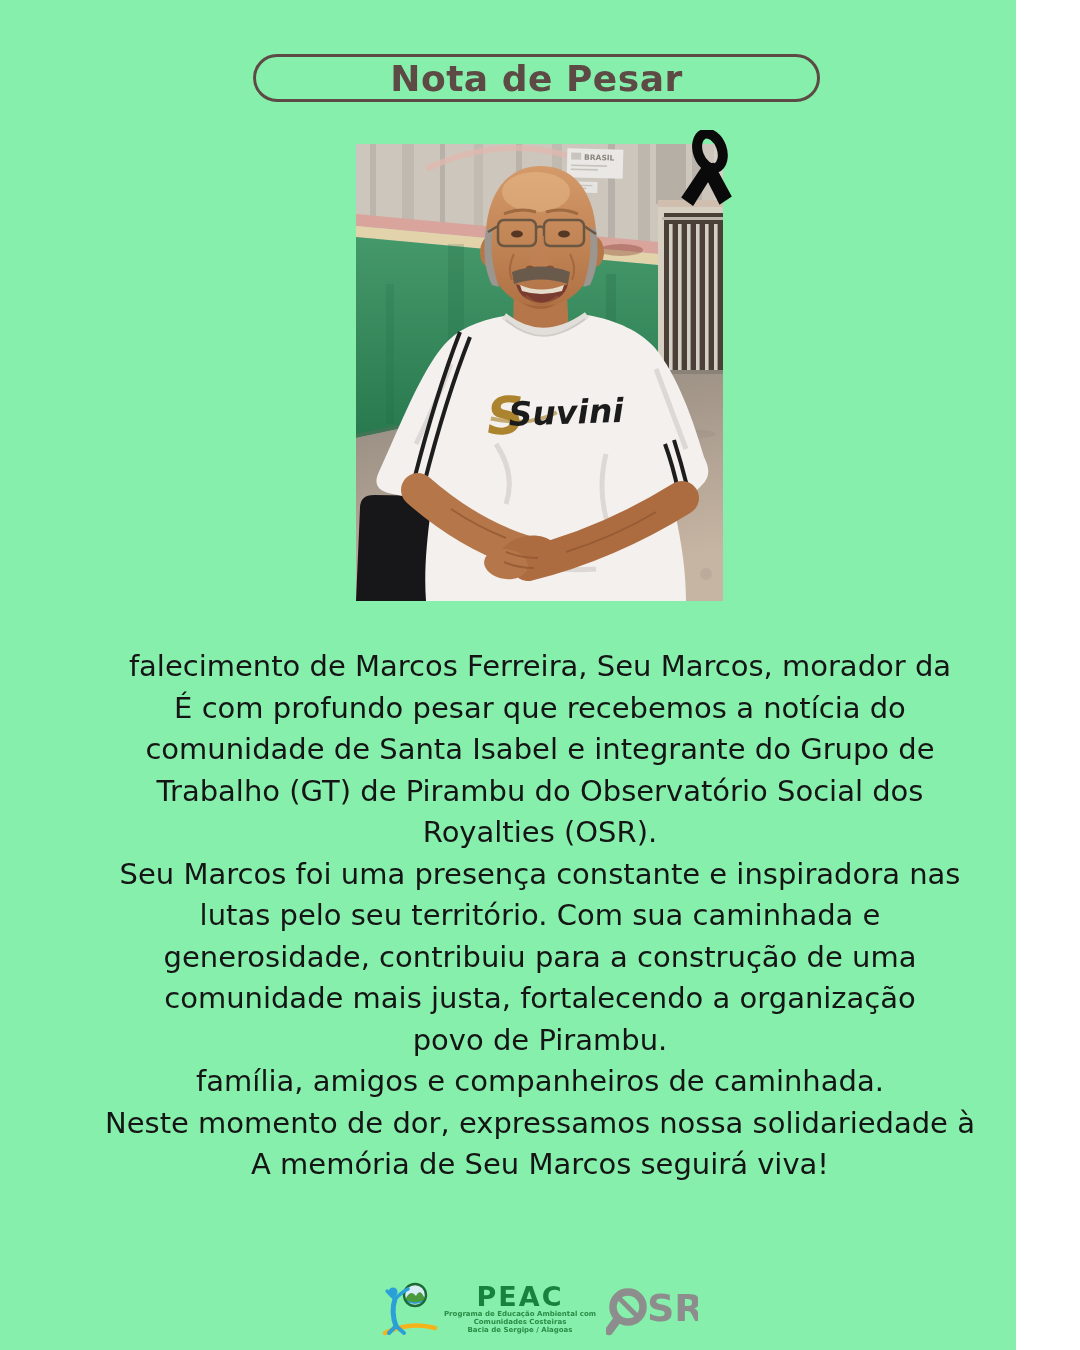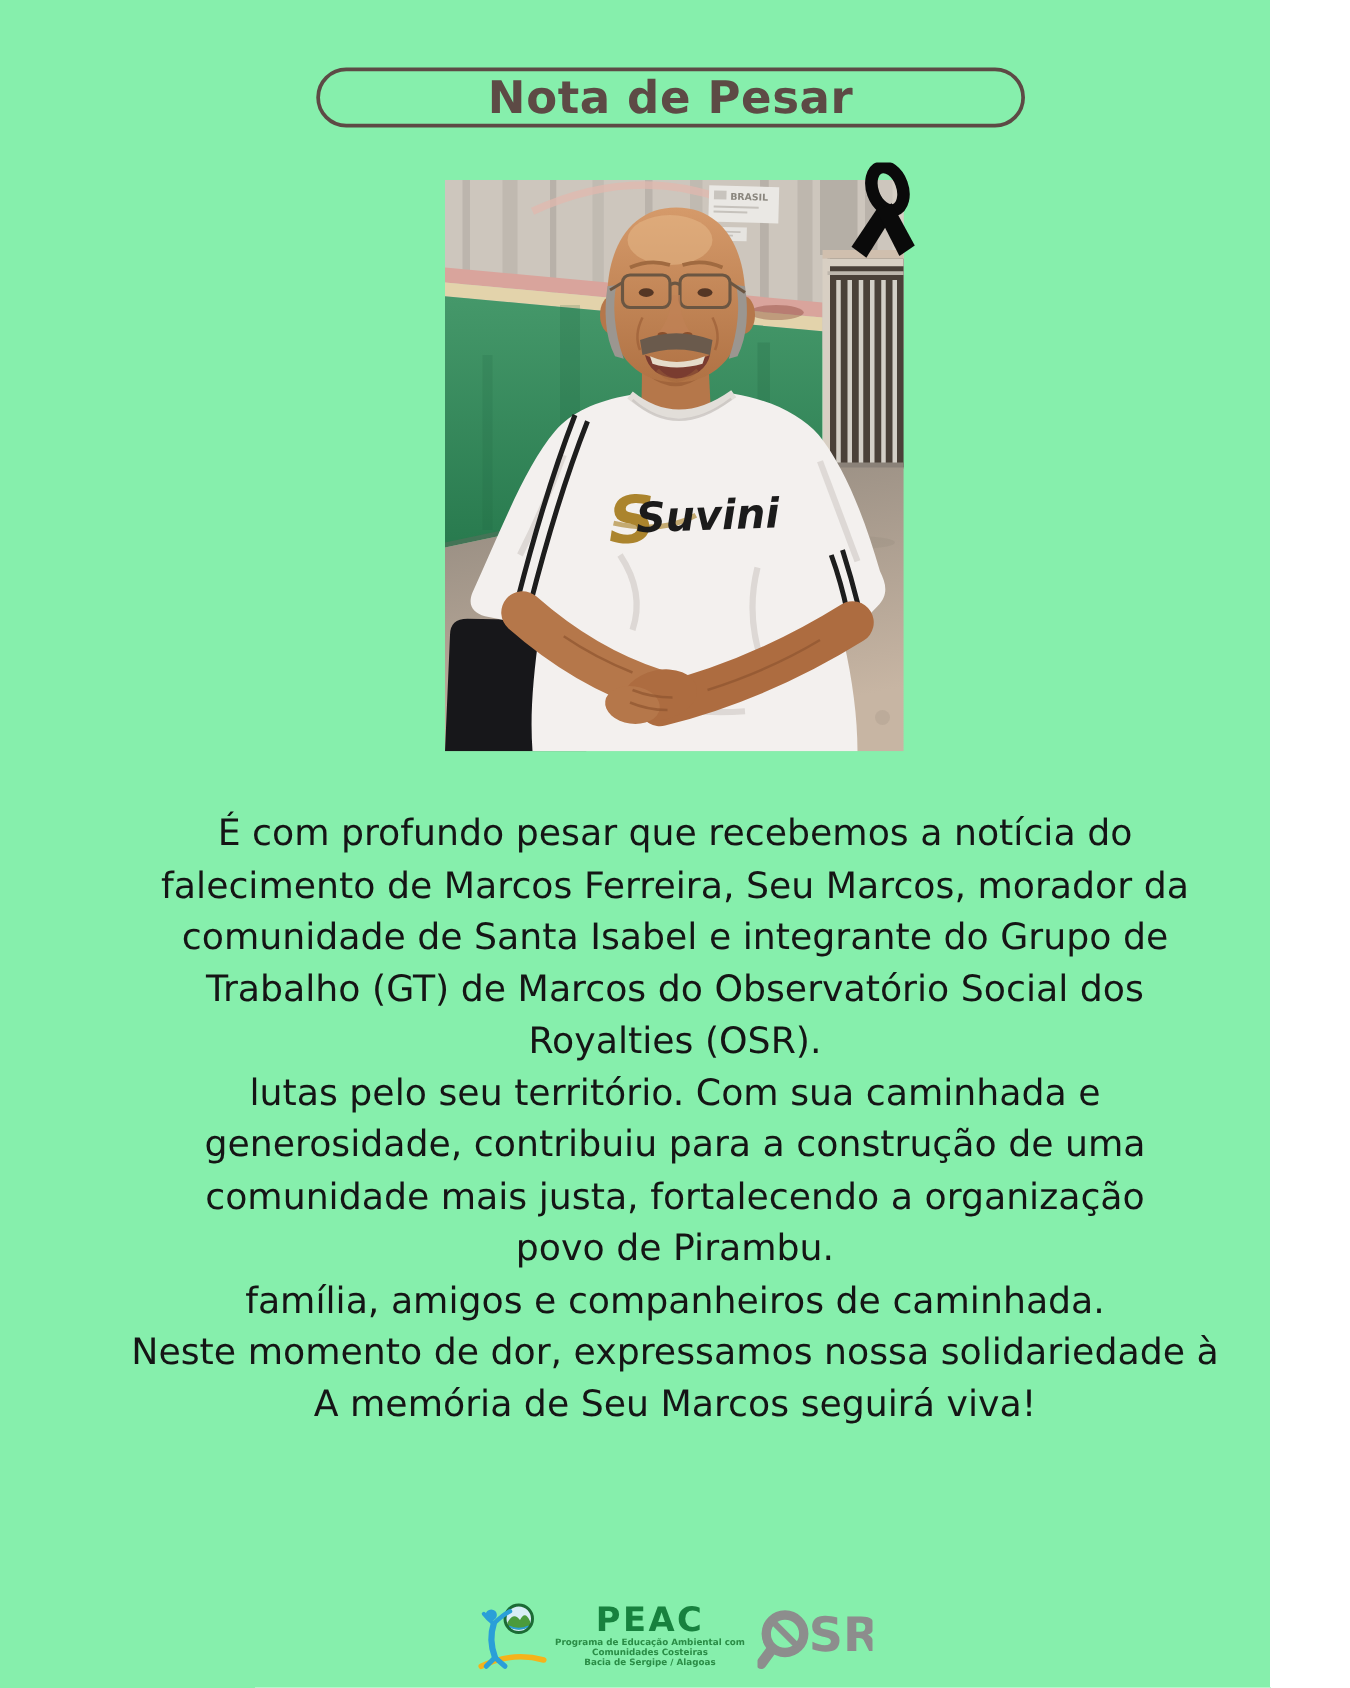--- a/index.html
+++ b/index.html
@@ -220,25 +220,26 @@
 
   <svg class="ribbon" width="66" height="84" viewBox="0 0 66 84">
     <g transform="rotate(8 33 42)" fill="#0a0a0a">
       <ellipse cx="31" cy="21" rx="12" ry="18" fill="none" stroke="#0a0a0a" stroke-width="10" transform="rotate(-28 31 21)"></ellipse>
       <polygon points="27,34 39,40 22,78 9,71"></polygon>
       <polygon points="25,40 36,32 59,63 48,73"></polygon>
     </g>
   </svg>
 
   <div class="body-text">
+    <div class="body-line">falecimento de Marcos Ferreira, Seu Marcos, morador da</div>
     <div class="body-line">É com profundo pesar que recebemos a notícia do</div>
-    <div class="body-line">falecimento de Marcos Ferreira, Seu Marcos, morador da</div>
     <div class="body-line">comunidade de Santa Isabel e integrante do Grupo de</div>
-    <div class="body-line">Trabalho (GT) de Marcos do Observatório Social dos</div>
+    <div class="body-line">Trabalho (GT) de Pirambu do Observatório Social dos</div>
     <div class="body-line">Royalties (OSR).</div>
+    <div class="body-line">Seu Marcos foi uma presença constante e inspiradora nas</div>
     <div class="body-line">lutas pelo seu território. Com sua caminhada e</div>
     <div class="body-line">generosidade, contribuiu para a construção de uma</div>
     <div class="body-line">comunidade mais justa, fortalecendo a organização</div>
     <div class="body-line">povo de Pirambu.</div>
     <div class="body-line">família, amigos e companheiros de caminhada.</div>
     <div class="body-line">Neste momento de dor, expressamos nossa solidariedade à</div>
     <div class="body-line">A memória de Seu Marcos seguirá viva!</div>
   </div>
 
   <div class="footer">

